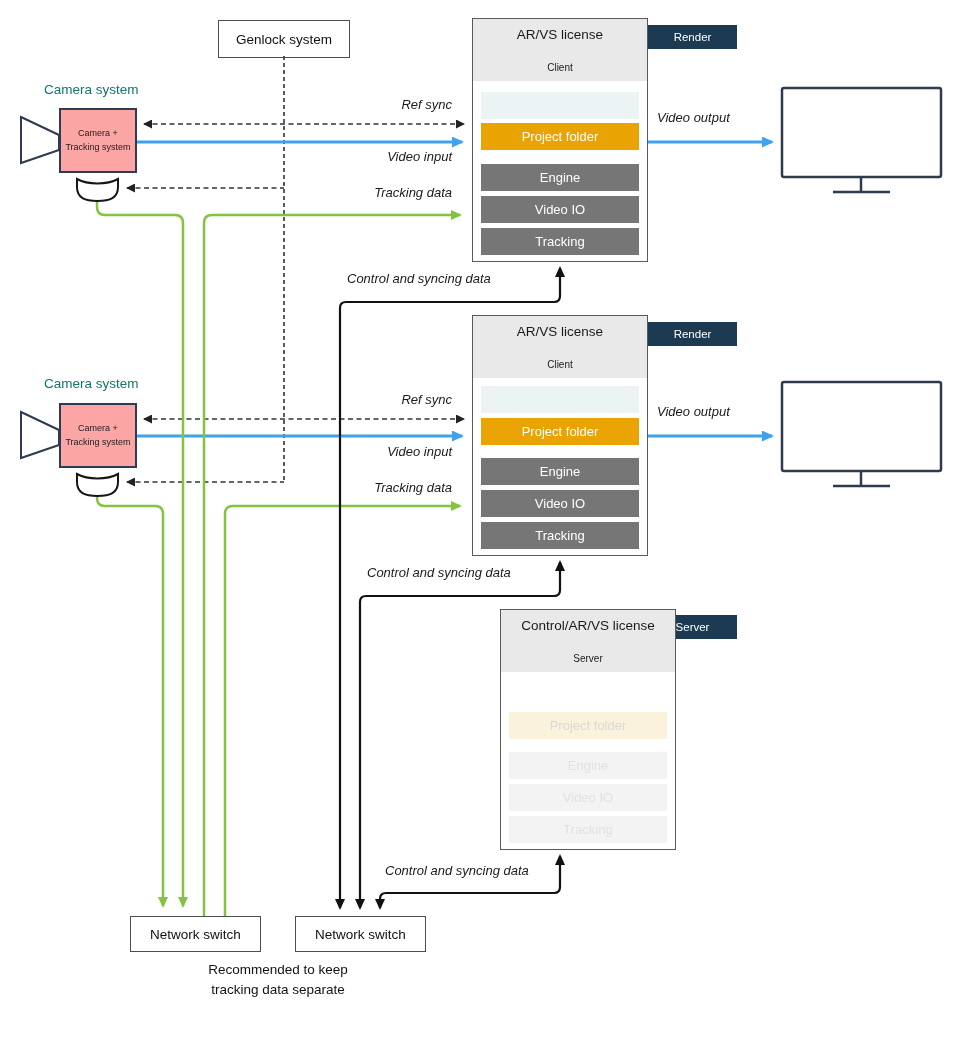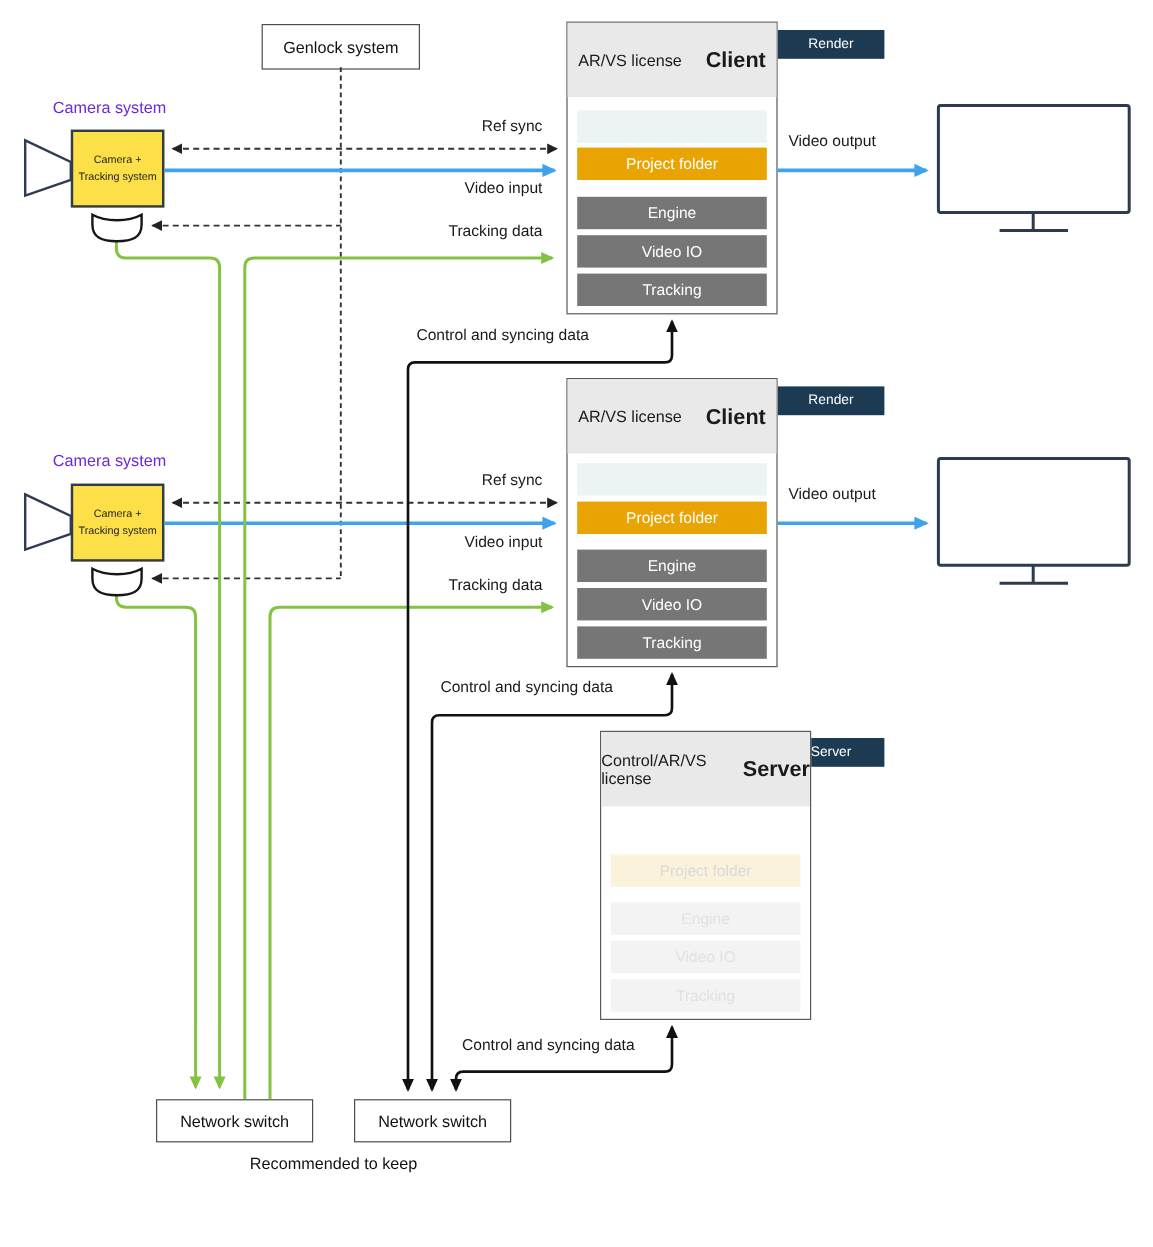--- a/index.html
+++ b/index.html
@@ -13,48 +13,48 @@
     display:flex;align-items:center;justify-content:center;
     font-size:13.5px;color:#111;
   }
   
   .panel{
     position:absolute;width:176px;background:#fff;border:1.5px solid #595959;
     box-sizing:border-box;z-index:3;
   }
   .panel-header{
     position:absolute;left:0;top:0;right:0;height:62px;background:#e9e9e9;
-    display:flex;align-items:center;justify-content:center;gap:20px;
+    display:flex;flex-direction:column;align-items:center;justify-content:center;gap:20px;
   }
   .panel-license{font-size:13.5px;color:#1a1a1a;}
-  .panel-role{font-size:18px;font-weight:bold;color:#1a1a1a;}
+  .panel-role{font-size:10px;font-weight:normal;color:#1a1a1a;}
   .row{
     position:absolute;left:8px;width:158px;height:27px;line-height:27px;
     text-align:center;font-size:13px;color:#fff;
   }
   .row-empty{background:#ebf3f5;}
   .row-amber{background:#e9a302;}
   .row-gray{background:#767676;}
   .row-teal{background:#4aa2a7;}
   .row-faded-amber{background:#fbf2dc;color:#d9d9d9;}
   .row-faded-gray{background:#f3f3f3;color:#e1e1e1;}
   .tag{
     position:absolute;left:648px;width:89px;height:24px;background:#1c3a52;
     color:#fff;font-size:11.5px;display:flex;align-items:center;justify-content:center;
     z-index:2;
   }
-  .cam-title{position:absolute;font-size:13.5px;color:#6d28d9;}
+  .cam-title{position:absolute;font-size:13.5px;color:#0f766e;}
   .cam-box{
-    position:absolute;left:59px;width:78px;height:65px;background:#fde047;
+    position:absolute;left:59px;width:78px;height:65px;background:#fca5a5;
     border:2px solid #2f3b52;box-sizing:border-box;z-index:3;
     display:flex;align-items:center;justify-content:center;text-align:center;
     font-size:9px;line-height:1.45;color:#222;padding:2px;
   }
   .flow-label{
-    position:absolute;font-size:13px;color:#1a1a1a;white-space:nowrap;
+    position:absolute;font-style:italic;font-size:13px;color:#1a1a1a;white-space:nowrap;
     z-index:4;
   }
   .right-col{left:330px;width:122px;text-align:right;}
   .note{
     position:absolute;left:158px;top:960px;width:240px;text-align:center;
     font-size:13.5px;color:#111;line-height:1.5;
   }
   svg.wires{position:absolute;left:0;top:0;z-index:5;pointer-events:none;}
 </style>
 </head>
@@ -122,20 +122,21 @@
 
   <div class="outline-box" style="left:130px;top:916px;width:129px;height:34px">
     <span>Network switch</span>
   </div>
   <div class="outline-box" style="left:295px;top:916px;width:129px;height:34px">
     <span>Network switch</span>
   </div>
 
   <div class="note">
     <div>Recommended to keep</div>
+    <div>tracking data separate</div>
   </div>
 
   <div class="flow-label right-col" style="top:97px">Ref sync</div>
   <div class="flow-label right-col" style="top:149px">Video input</div>
   <div class="flow-label right-col" style="top:185px">Tracking data</div>
   <div class="flow-label" style="left:657px;top:110px">Video output</div>
   <div class="flow-label" style="left:347px;top:271px">Control and syncing data</div>
 
   <div class="flow-label right-col" style="top:392px">Ref sync</div>
   <div class="flow-label right-col" style="top:444px">Video input</div>

